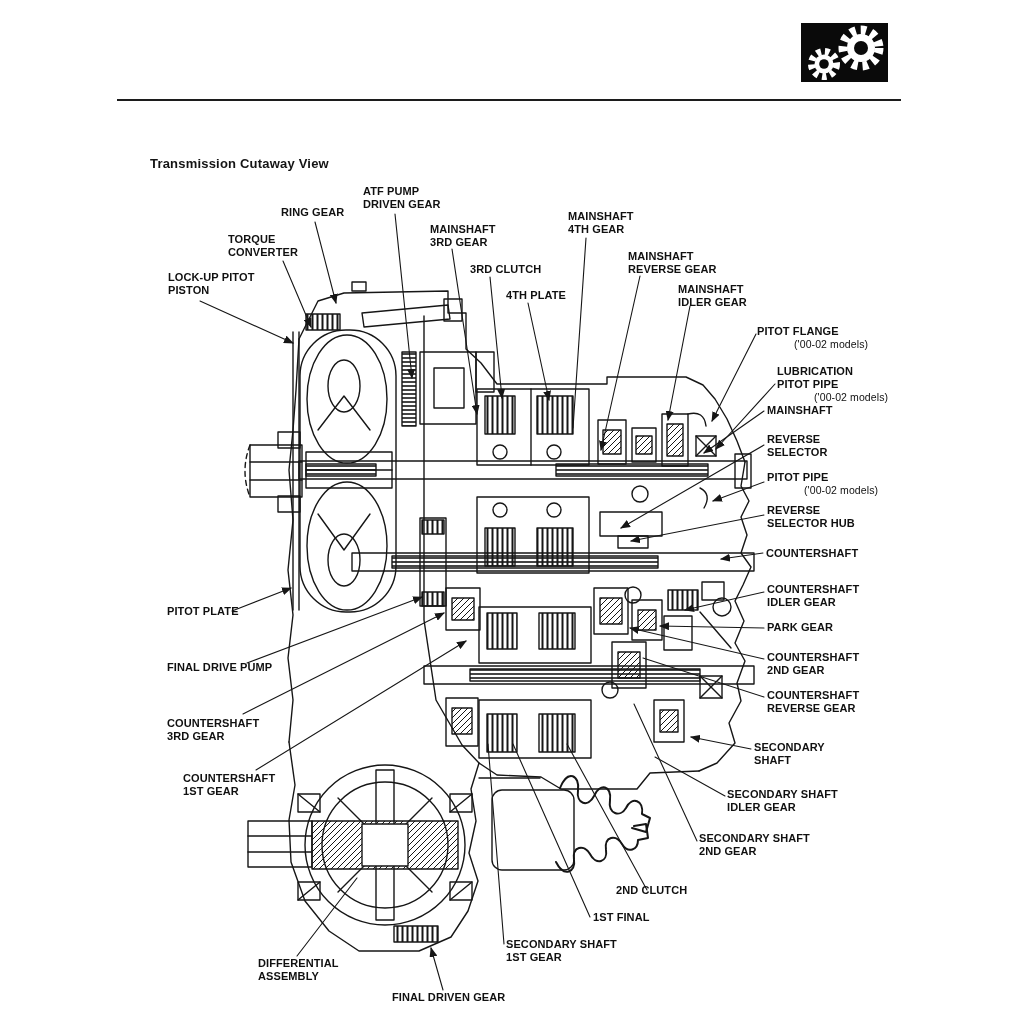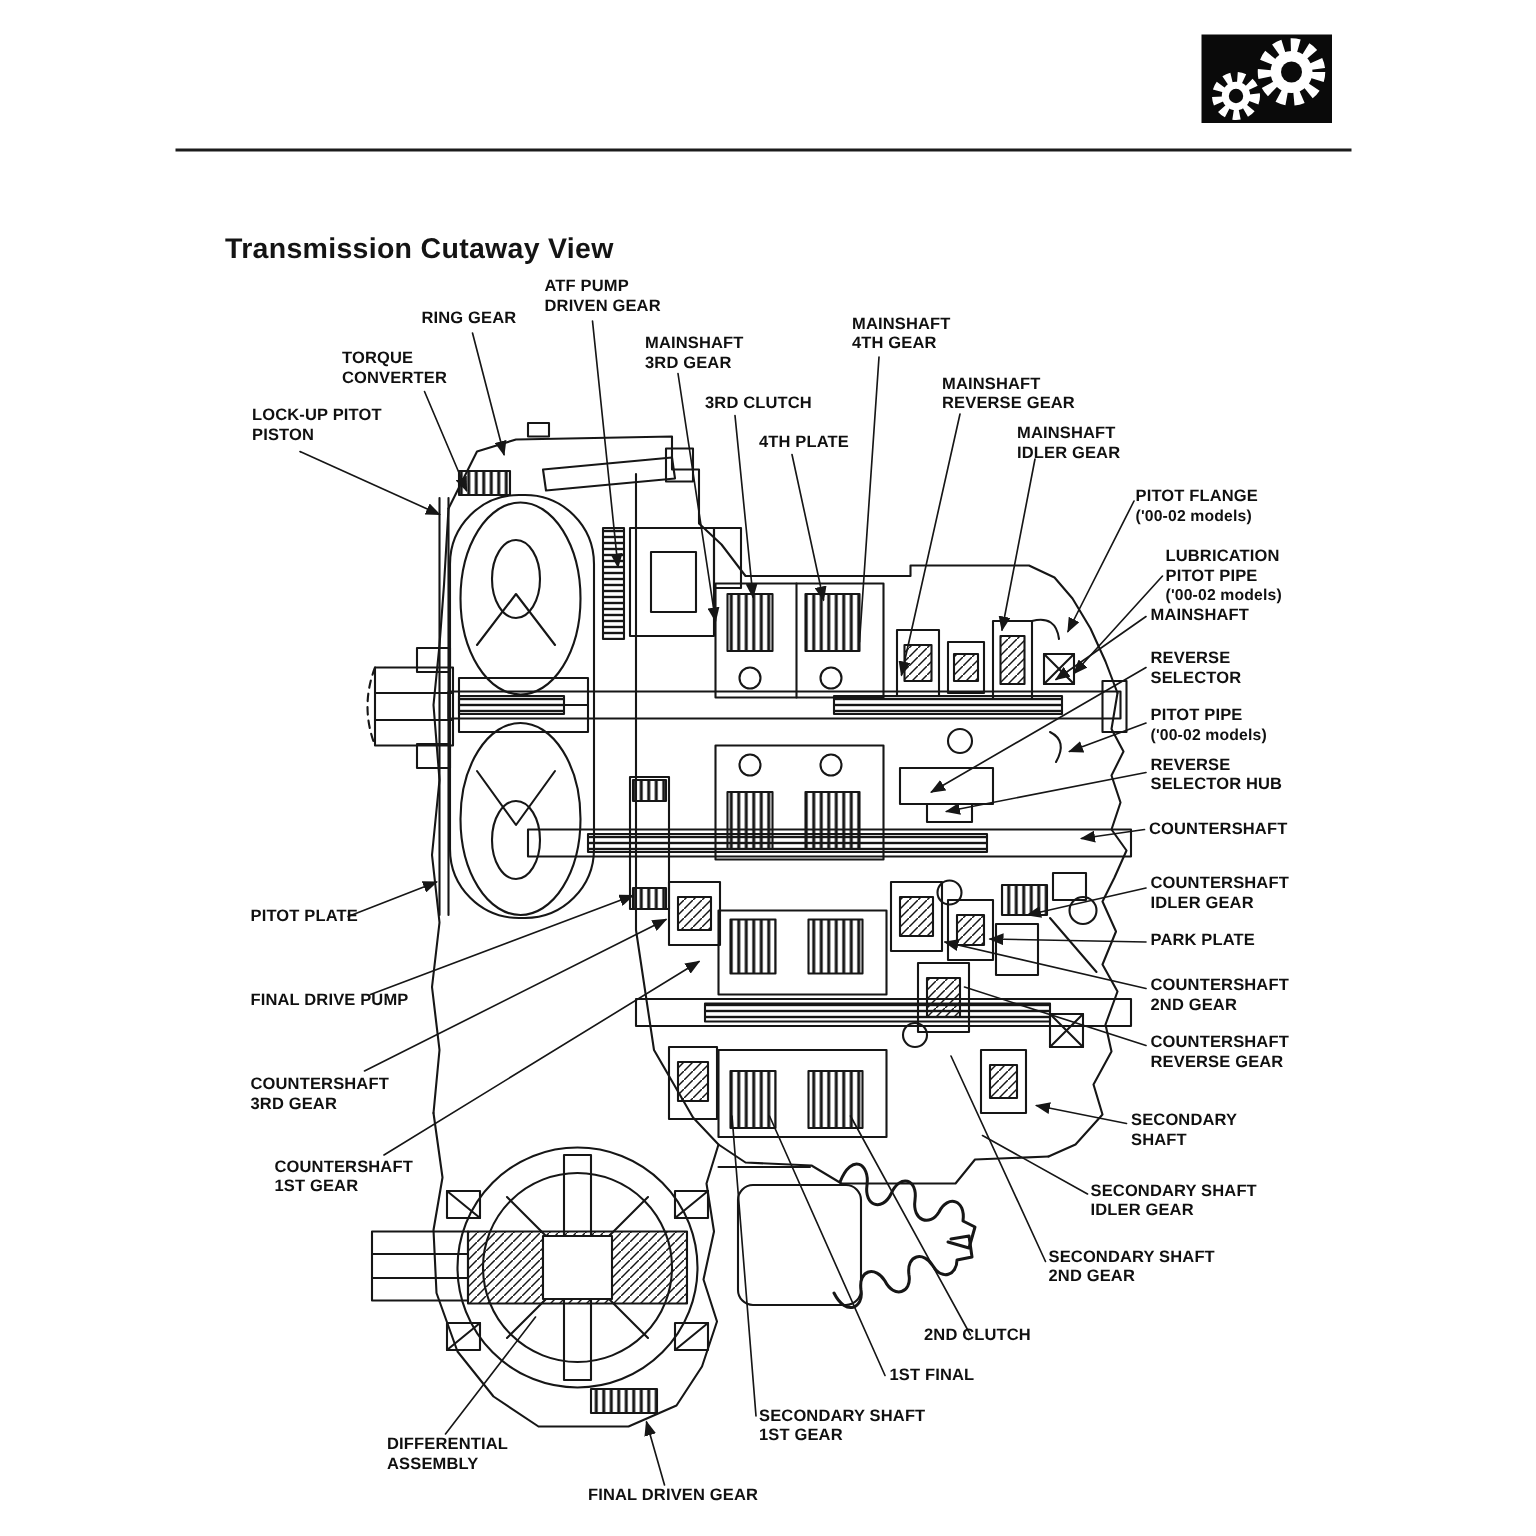--- a/index.html
+++ b/index.html
@@ -1,24 +1,24 @@
 <!DOCTYPE html>
 <html><head>
 <meta charset="utf-8">
 <style>
   html,body{margin:0;padding:0;}
   body{width:1024px;height:1024px;position:relative;background:#ffffff;overflow:hidden;
        font-family:"Liberation Sans",sans-serif;}
   .rule{position:absolute;left:117px;top:99px;width:784px;height:2px;background:#1c1c1c;}
   .icon-box{position:absolute;left:801px;top:23px;width:87px;height:59px;background:#0a0a0a;}
-  .title{position:absolute;left:150px;top:156px;font-size:19px;font-weight:700;color:#141414;
+  .title{position:absolute;left:150px;top:156px;font-size:13px;font-weight:700;color:#141414;
          letter-spacing:.2px;}
   .label{position:absolute;font-size:11px;line-height:1.2;font-weight:700;color:#101010;
          white-space:pre-line;letter-spacing:.1px;}
-  .label .note{display:block;font-weight:700;font-size:10.5px;}
+  .label .note{display:block;font-weight:400;font-size:10.5px;margin-left:37px;}
   svg.diagram{position:absolute;left:0;top:0;}
 </style>
 </head>
 <body>
 
 <div class="icon-box">
   <svg width="87" height="59" viewBox="0 0 87 59">
     <g>
       <circle cx="60" cy="25" r="18" fill="none" stroke="#ffffff" stroke-width="9" stroke-dasharray="5.5 5"></circle>
       <circle cx="60" cy="25" r="14" fill="#ffffff"></circle>
@@ -257,21 +257,21 @@
 PITOT PIPE</span><span class="note">('00-02 models)</span></div>
 <div class="label" style="left:767px;top:404px"><span>MAINSHAFT</span></div>
 <div class="label" style="left:767px;top:433px"><span>REVERSE
 SELECTOR</span></div>
 <div class="label" style="left:767px;top:471px"><span>PITOT PIPE</span><span class="note">('00-02 models)</span></div>
 <div class="label" style="left:767px;top:504px"><span>REVERSE
 SELECTOR HUB</span></div>
 <div class="label" style="left:766px;top:547px"><span>COUNTERSHAFT</span></div>
 <div class="label" style="left:767px;top:583px"><span>COUNTERSHAFT
 IDLER GEAR</span></div>
-<div class="label" style="left:767px;top:621px"><span>PARK PLATE</span></div>
+<div class="label" style="left:767px;top:621px"><span>PARK GEAR</span></div>
 <div class="label" style="left:767px;top:651px"><span>COUNTERSHAFT
 2ND GEAR</span></div>
 <div class="label" style="left:767px;top:689px"><span>COUNTERSHAFT
 REVERSE GEAR</span></div>
 <div class="label" style="left:754px;top:741px"><span>SECONDARY
 SHAFT</span></div>
 <div class="label" style="left:727px;top:788px"><span>SECONDARY SHAFT
 IDLER GEAR</span></div>
 <div class="label" style="left:699px;top:832px"><span>SECONDARY SHAFT
 2ND GEAR</span></div>

